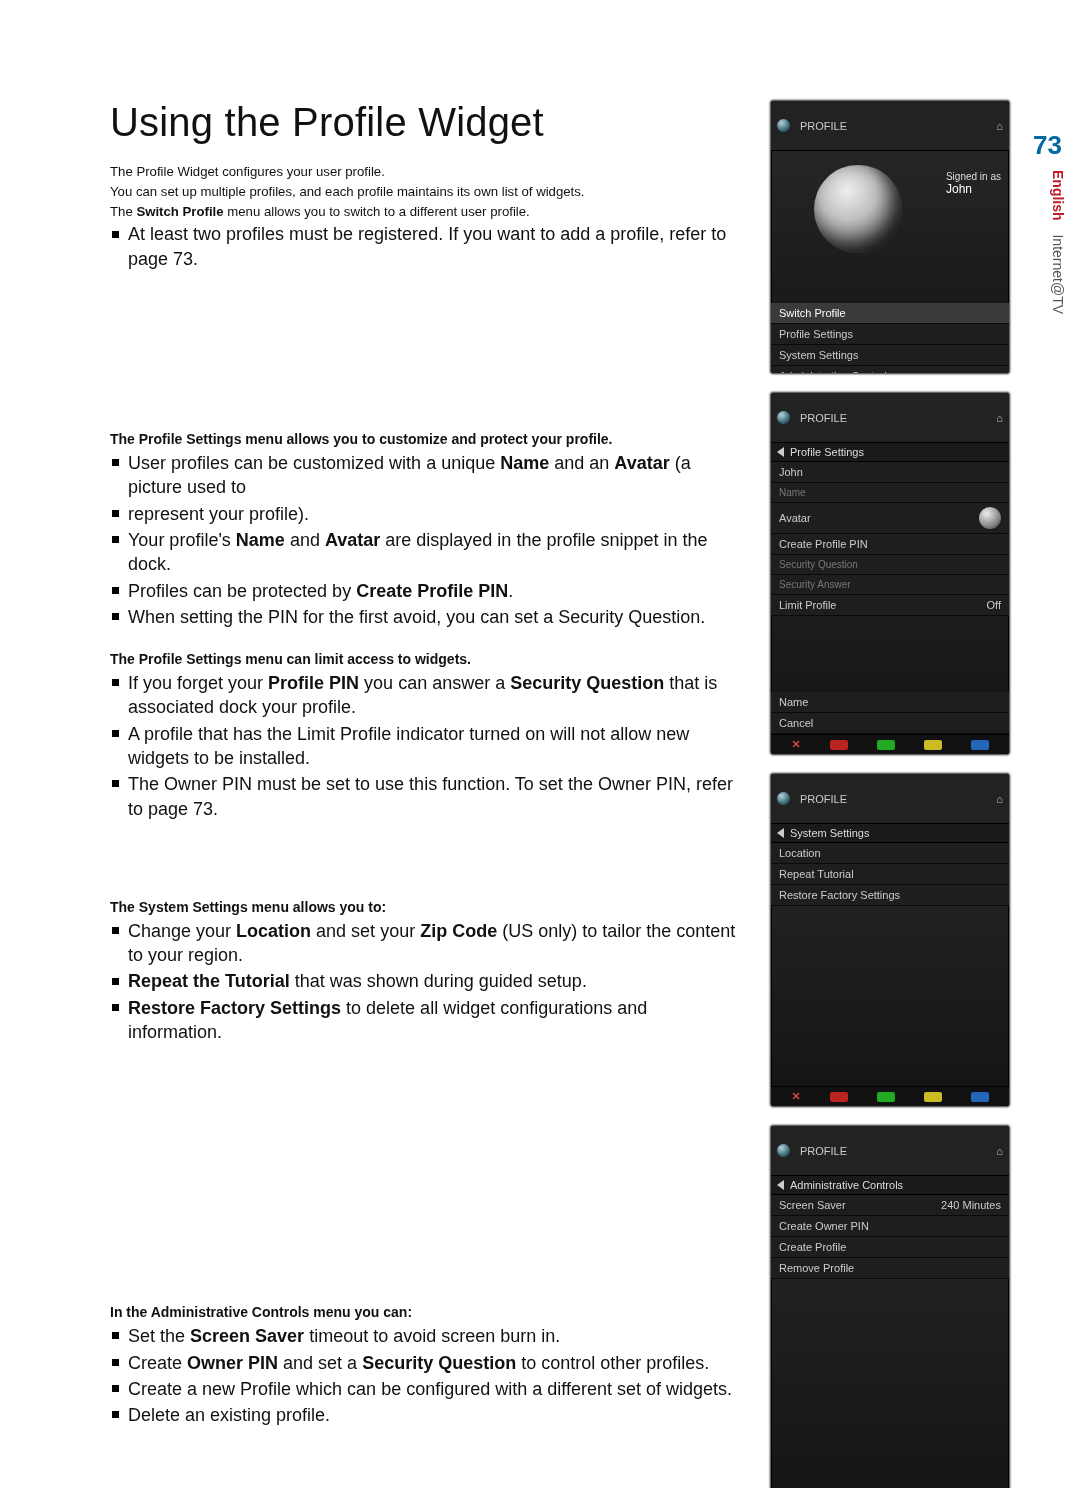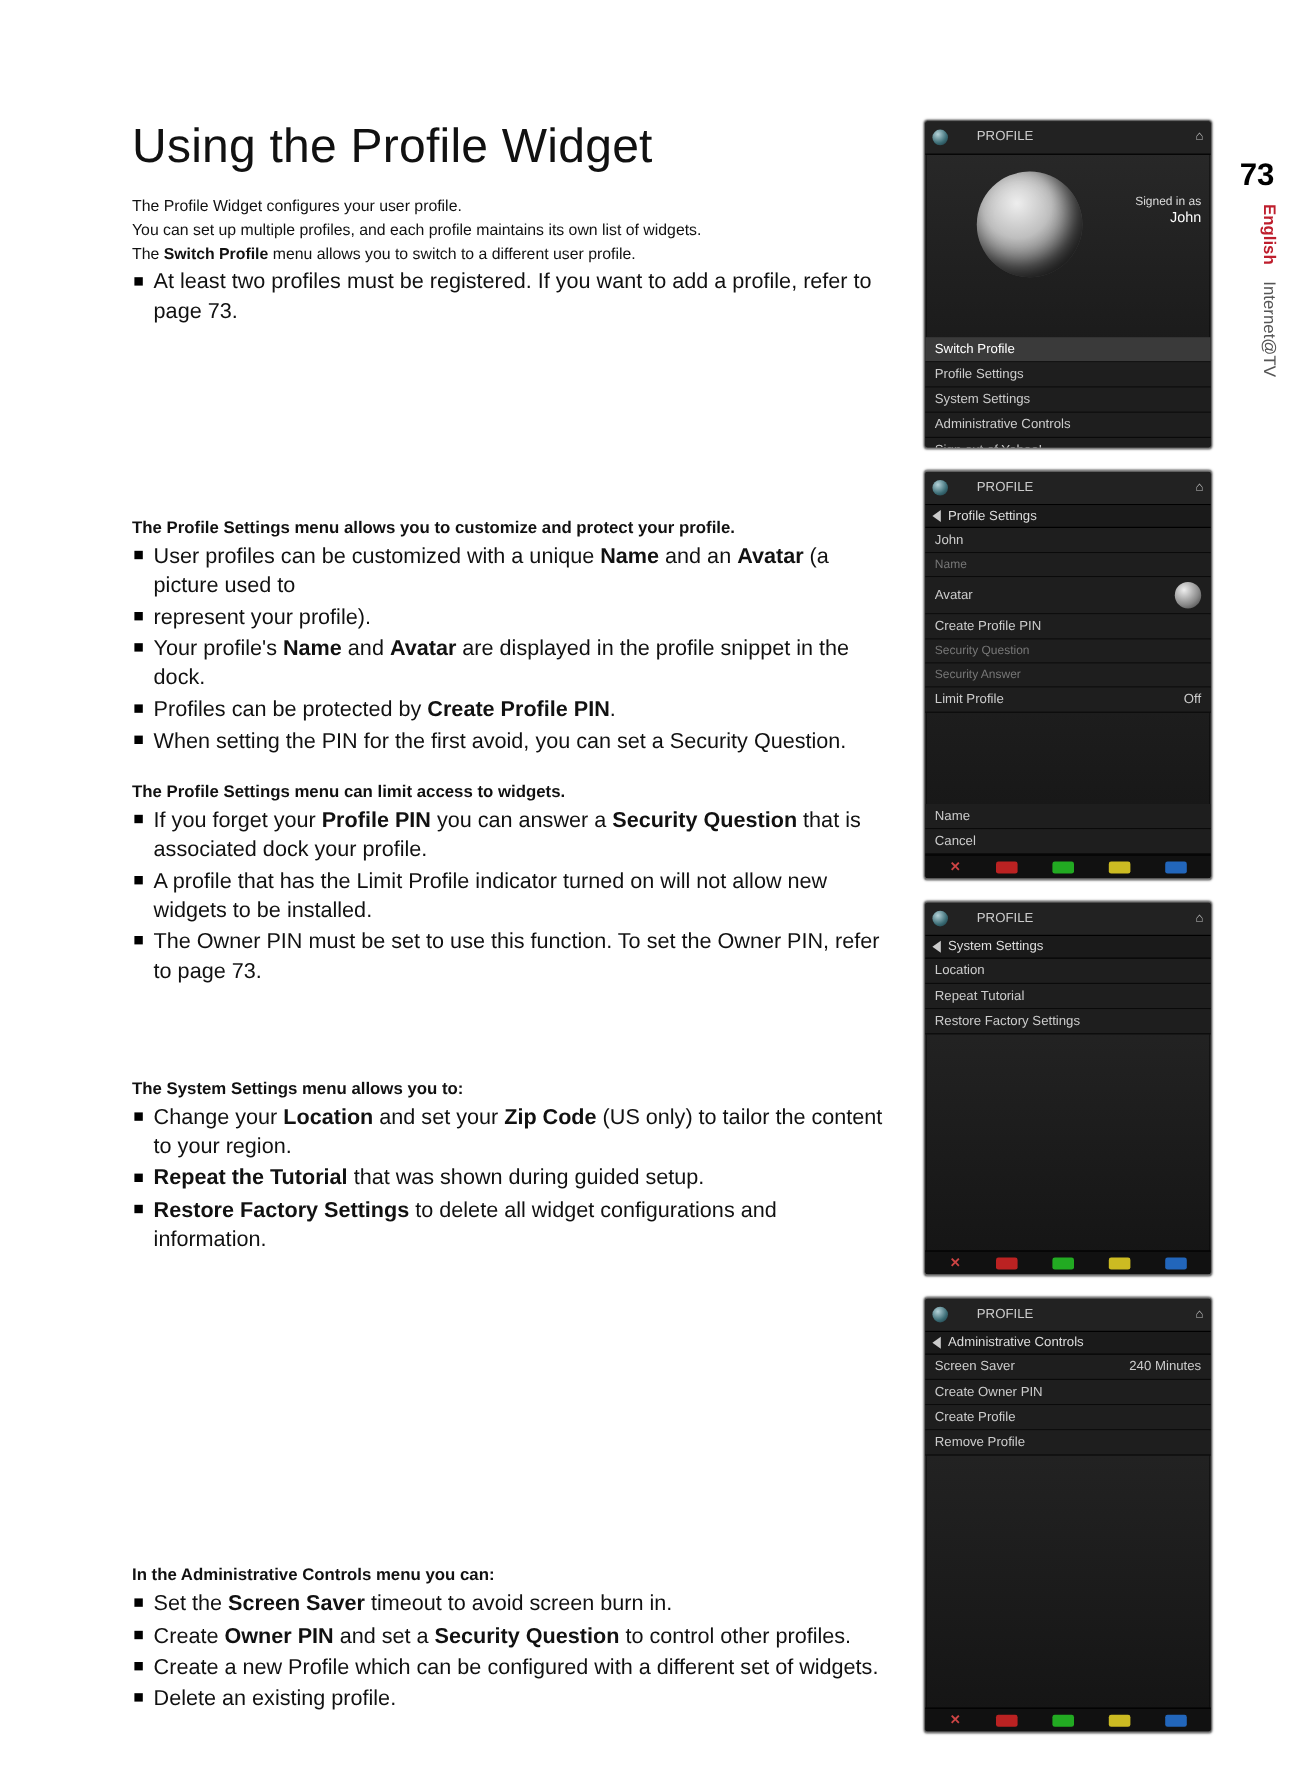--- a/index.html
+++ b/index.html
@@ -13,37 +13,37 @@
   ul.b{list-style:none;padding:0;margin:2px 0 0 0}
   ul.b>li{position:relative;padding-left:18px;margin:2px 0;font-size:18px;line-height:1.35}
   ul.b>li::before{content:"";position:absolute;left:2px;top:.45em;width:7px;height:7px;background:#000}
   .section-h{font-size:14px;font-weight:700;margin:0 0 4px 0}
   .sec{margin-top:32px}
   .sec.profile-settings{margin-top:160px}
   .sec.access{margin-top:22px}
   .sec.system{margin-top:78px}
   .sec.admin{margin-top:260px}
   
-  .pnum{position:absolute;right:18px;top:130px;font-size:26px;font-weight:700;color:#000000}
+  .pnum{position:absolute;right:18px;top:130px;font-size:26px;font-weight:700;color:#0369a1}
   .vtab{position:absolute;right:14px;top:170px;writing-mode:vertical-rl;font-size:14px;color:#666}
   .vtab .en{color:#be1e2d;font-weight:700;margin-bottom:10px}
   .vtab .it{color:#555}
   
   .widget{background:linear-gradient(#2a2a2a,#141414);border:1px solid #666;border-radius:3px;color:#ddd;font-size:11px;position:relative;box-shadow:inset 0 0 0 1px #000, 0 0 2px #000;overflow:hidden}
-  .w-header{display:flex;align-items:flex-start;gap:24px;padding:7px 6px;background:#222;border-bottom:1px solid #000;font-size:11px;color:#ccc}
+  .w-header{display:flex;align-items:flex-end;gap:10px;padding:18px 6px;background:#222;border-bottom:1px solid #000;font-size:11px;color:#ccc}
   .w-header .star{margin-left:auto;color:#bbb}
   .yicon{width:13px;height:13px;border-radius:50%;background:radial-gradient(circle at 35% 30%,#b5d3d9,#3a6b74 60%,#163038);display:inline-block}
   .w-sub{display:flex;align-items:center;gap:6px;padding:3px 6px;background:#1a1a1a;border-bottom:1px solid #000}
   .w-sub .tri{width:0;height:0;border-top:5px solid transparent;border-bottom:5px solid transparent;border-right:7px solid #ccc}
   .menu-row{padding:4px 8px;border-bottom:1px solid #0a0a0a;background:#1e1e1e;color:#ccc;font-size:11px;display:flex;justify-content:space-between;align-items:center}
   .menu-row.hl{background:#3a3a3a;color:#fff}
   .menu-row.dim{color:#777;font-size:10px}
   .globe{width:88px;height:88px;border-radius:50%;margin:8px auto 6px;background:radial-gradient(circle at 38% 30%,#eee,#bfbfbf 35%,#6f6f6f 65%,#2c2c2c 100%);box-shadow:inset -8px -8px 18px rgba(0,0,0,.7)}
   .profile-top{display:flex;padding:6px 8px 4px;gap:8px}
-  .signed{font-size:10px;color:#ddd;text-align:right;margin-top:28px}
+  .signed{font-size:10px;color:#ddd;text-align:left;margin-top:14px}
   .signed .nm{font-size:12px;color:#fff}
   .body-fill{height:76px}
   .body-fill.lg{height:180px}
   .body-fill.xl{height:210px}
   .w-footer{display:flex;align-items:center;justify-content:space-around;padding:3px 6px;background:#111;border-top:1px solid #000}
   .fbtn{width:18px;height:10px;border-radius:2px}
   .fbtn.r{background:#b22}
   .fbtn.g{background:#2a2}
   .fbtn.y{background:#cb2}
   .fbtn.b{background:#26b}

